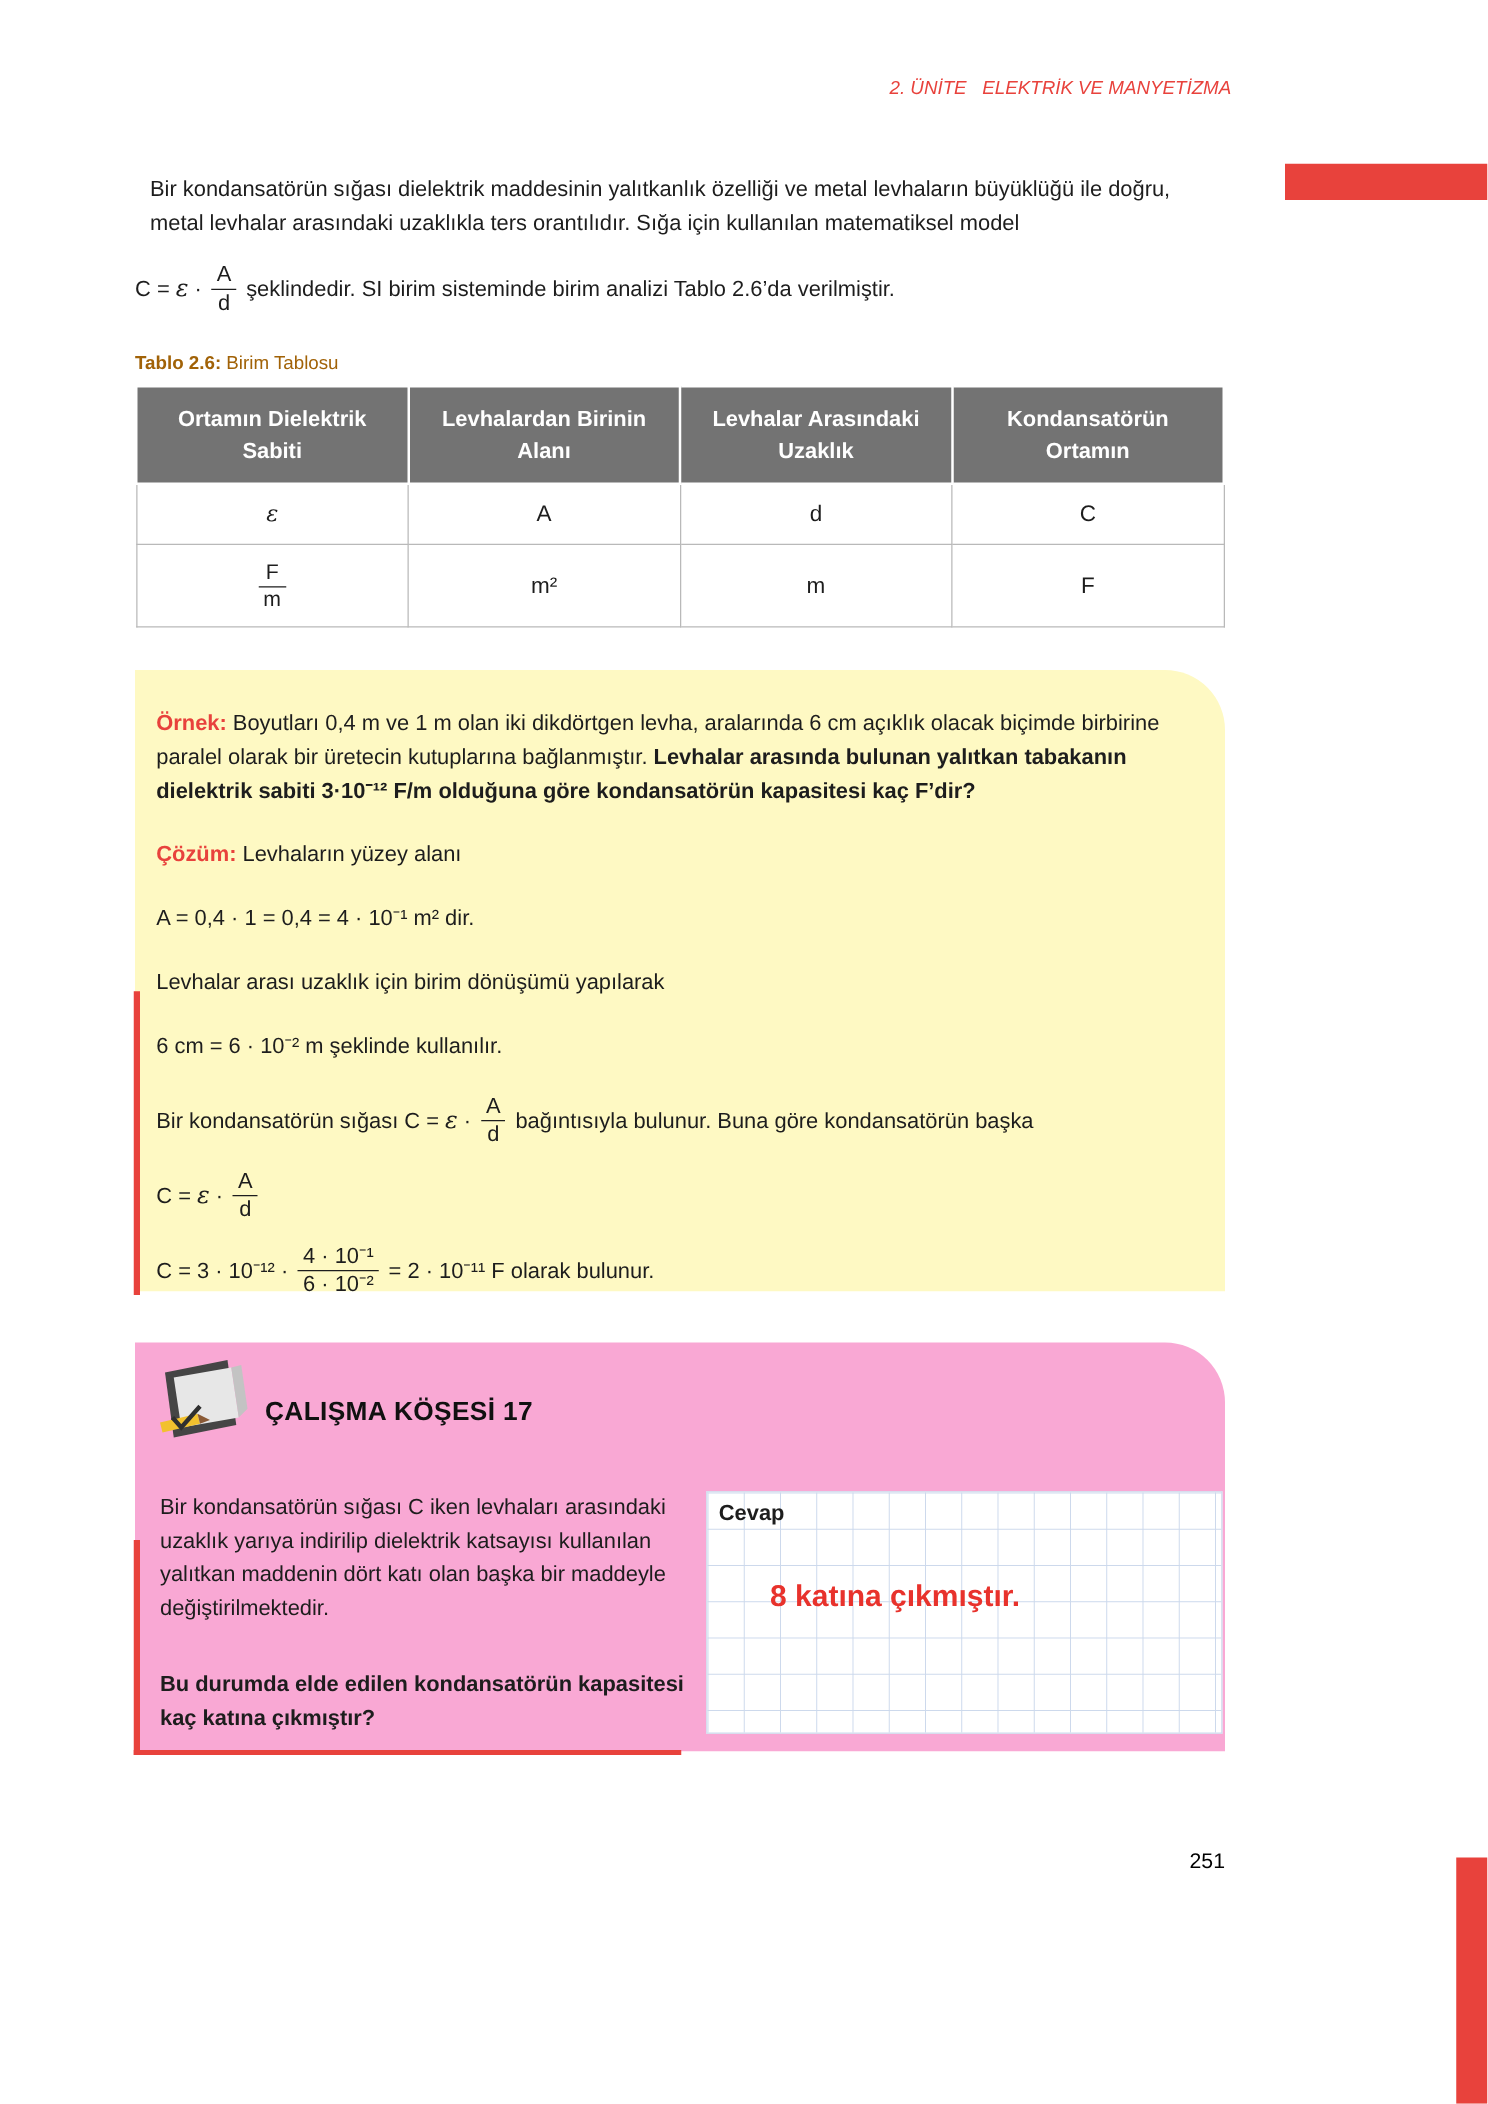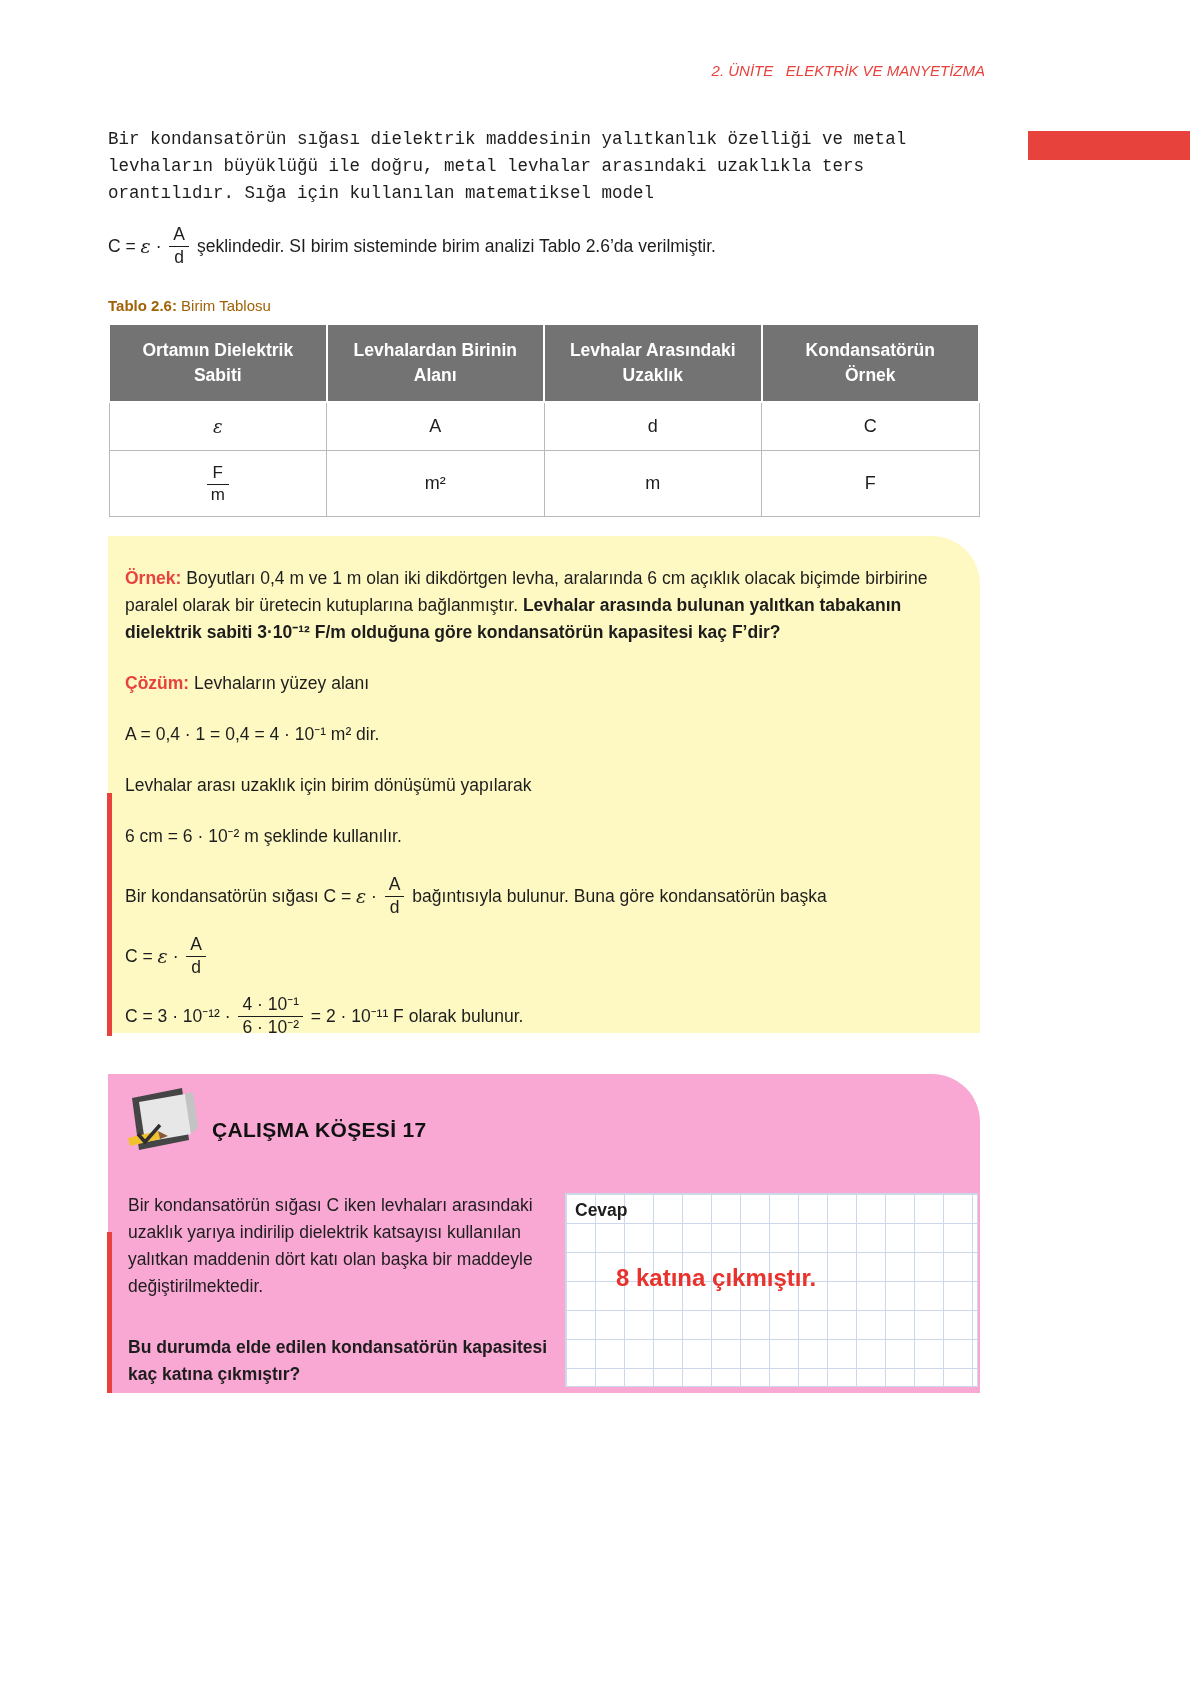--- a/index.html
+++ b/index.html
@@ -1,34 +1,34 @@
 <!DOCTYPE html>
 <html><head>
 <meta charset="utf-8">
 <style>
   * { box-sizing: border-box; }
   body { margin:0; background:#ffffff; }
   .page {
-    position:relative; width:1190px; height:1393px;
+    position:relative; width:1190px; height:1683px;
     background:#ffffff; overflow:hidden;
     font-family:"Liberation Sans", sans-serif; color:#1d1d1d;
   }
 
   
   .chapter-header {
     position:absolute; top:62px; right:205px;
     font-size:15px; font-style:italic; color:#e8423c; white-space:pre;
   }
   .edge-tab-top {
     position:absolute; right:0; top:131px; width:162px; height:29px; background:#e8423c;
   }
 
   
   .content { position:absolute; left:108px; top:126px; width:872px; }
-  .intro-p { margin:0; font-size:17.5px; line-height:27px;font-family:Liberation Mono, monospace; }
+  .intro-p { margin:12px; font-size:17.5px; line-height:27px; }
 
   .formula-line, .frow { display:flex; align-items:center; font-size:17.5px; }
   .formula-line span, .frow span { white-space:pre; }
   .formula-line { margin-top:16px; min-height:46px; }
 
   .frac { display:inline-flex; flex-direction:column; text-align:center; line-height:1.1; margin:0 3px; white-space:normal !important; }
   .frac .num { display:block; border-bottom:1.6px solid #1d1d1d; padding:0 4px 1px; }
   .frac .den { display:block; padding:1px 4px 0; }
 
   .math-var { font-family:"DejaVu Serif", serif; font-style:italic; font-size:19px; }
@@ -111,21 +111,21 @@
     </div>
 
     <p class="table-caption"><span class="cap-bold">Tablo 2.6:</span><span> Birim Tablosu</span></p>
 
     <table class="unit-table">
       <thead>
         <tr>
           <th>Ortamın Dielektrik Sabiti</th>
           <th>Levhalardan Birinin Alanı</th>
           <th>Levhalar Arasındaki Uzaklık</th>
-          <th>Kondansatörün Örnek</th>
+          <th>Kondansatörün Ortamın</th>
         </tr>
       </thead>
       <tbody>
         <tr>
           <td class="math-var">ε</td>
           <td>A</td>
           <td>d</td>
           <td>C</td>
         </tr>
         <tr class="units-row">

